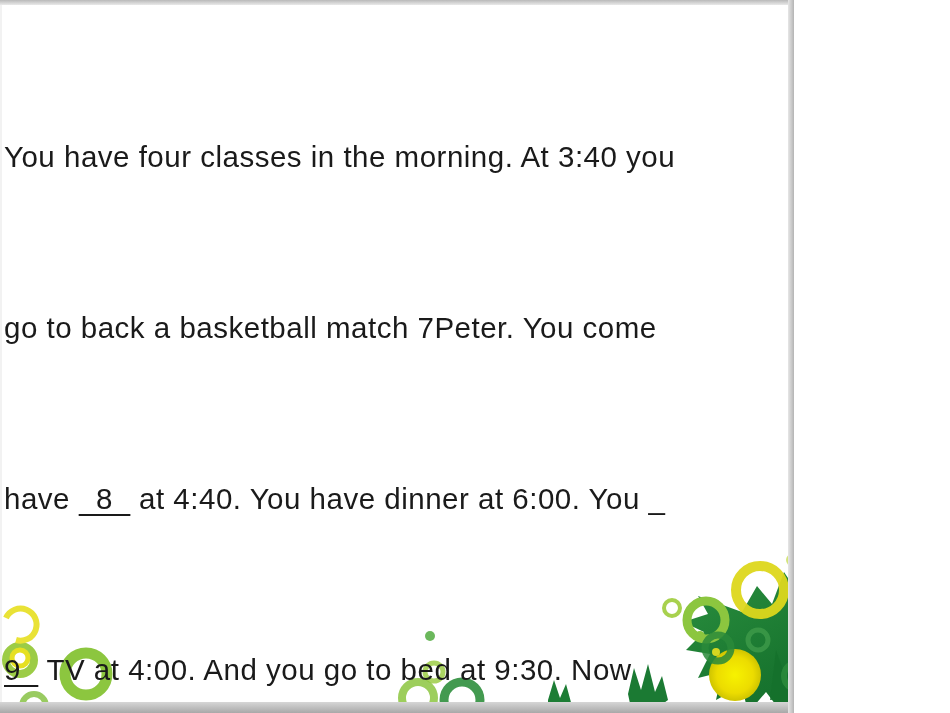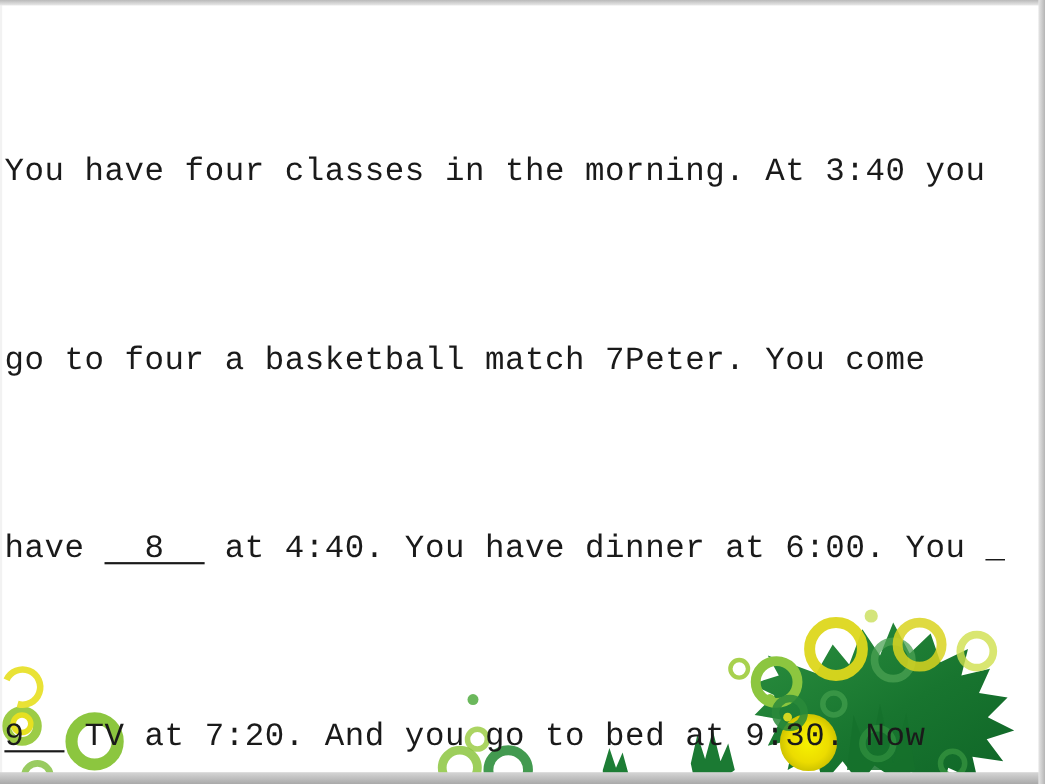--- a/index.html
+++ b/index.html
@@ -2,25 +2,25 @@
 <html><head>
 <meta charset="utf-8">
 <style>
   html, body {
     margin: 0;
     padding: 0;
     background: #ffffff;
   }
   #slide {
     position: relative;
-    width: 950px;
+    width: 794px;
     height: 713px;
     background: #ffffff;
     overflow: hidden;
-    font-family: Liberation Mono, monospace;
+    font-family: Liberation Sans, sans-serif;
     box-sizing: border-box;
   }
   
   .edge-top {
     position: absolute; left: 0; top: 0; width: 950px; height: 5px;
     background: linear-gradient(to bottom, #b9b9b9 0%, #cfcfcf 45%, #e9e9e9 100%);
     z-index: 40;
   }
   .edge-bottom {
     position: absolute; left: 0; bottom: 0; width: 950px; height: 11px;
@@ -135,21 +135,21 @@
 
   <div class="edge-top"></div>
   <div class="edge-bottom"></div>
   <div class="edge-right"></div>
   <div class="edge-left"></div>
 
   <div class="content">
 
     <div class="passage">
       <span class="ln">You have four classes in the morning. At 3:40 you</span>
-      <span class="ln">go to four a basketball match 7Peter. You come</span>
+      <span class="ln">go to back a basketball match 7Peter. You come</span>
       <span class="ln"><span>have </span><span class="blank">  8  </span><span> at 4:40. You have dinner at 6:00. You _</span></span>
-      <span class="ln"><span class="blank">9  </span><span> TV at 7:20. And you go to bed at 9:30. Now</span></span>
+      <span class="ln"><span class="blank">9  </span><span> TV at 4:00. And you go to bed at 9:30. Now</span></span>
       
       
     </div>
 
   </div>
 </div>
 
 </body></html>

